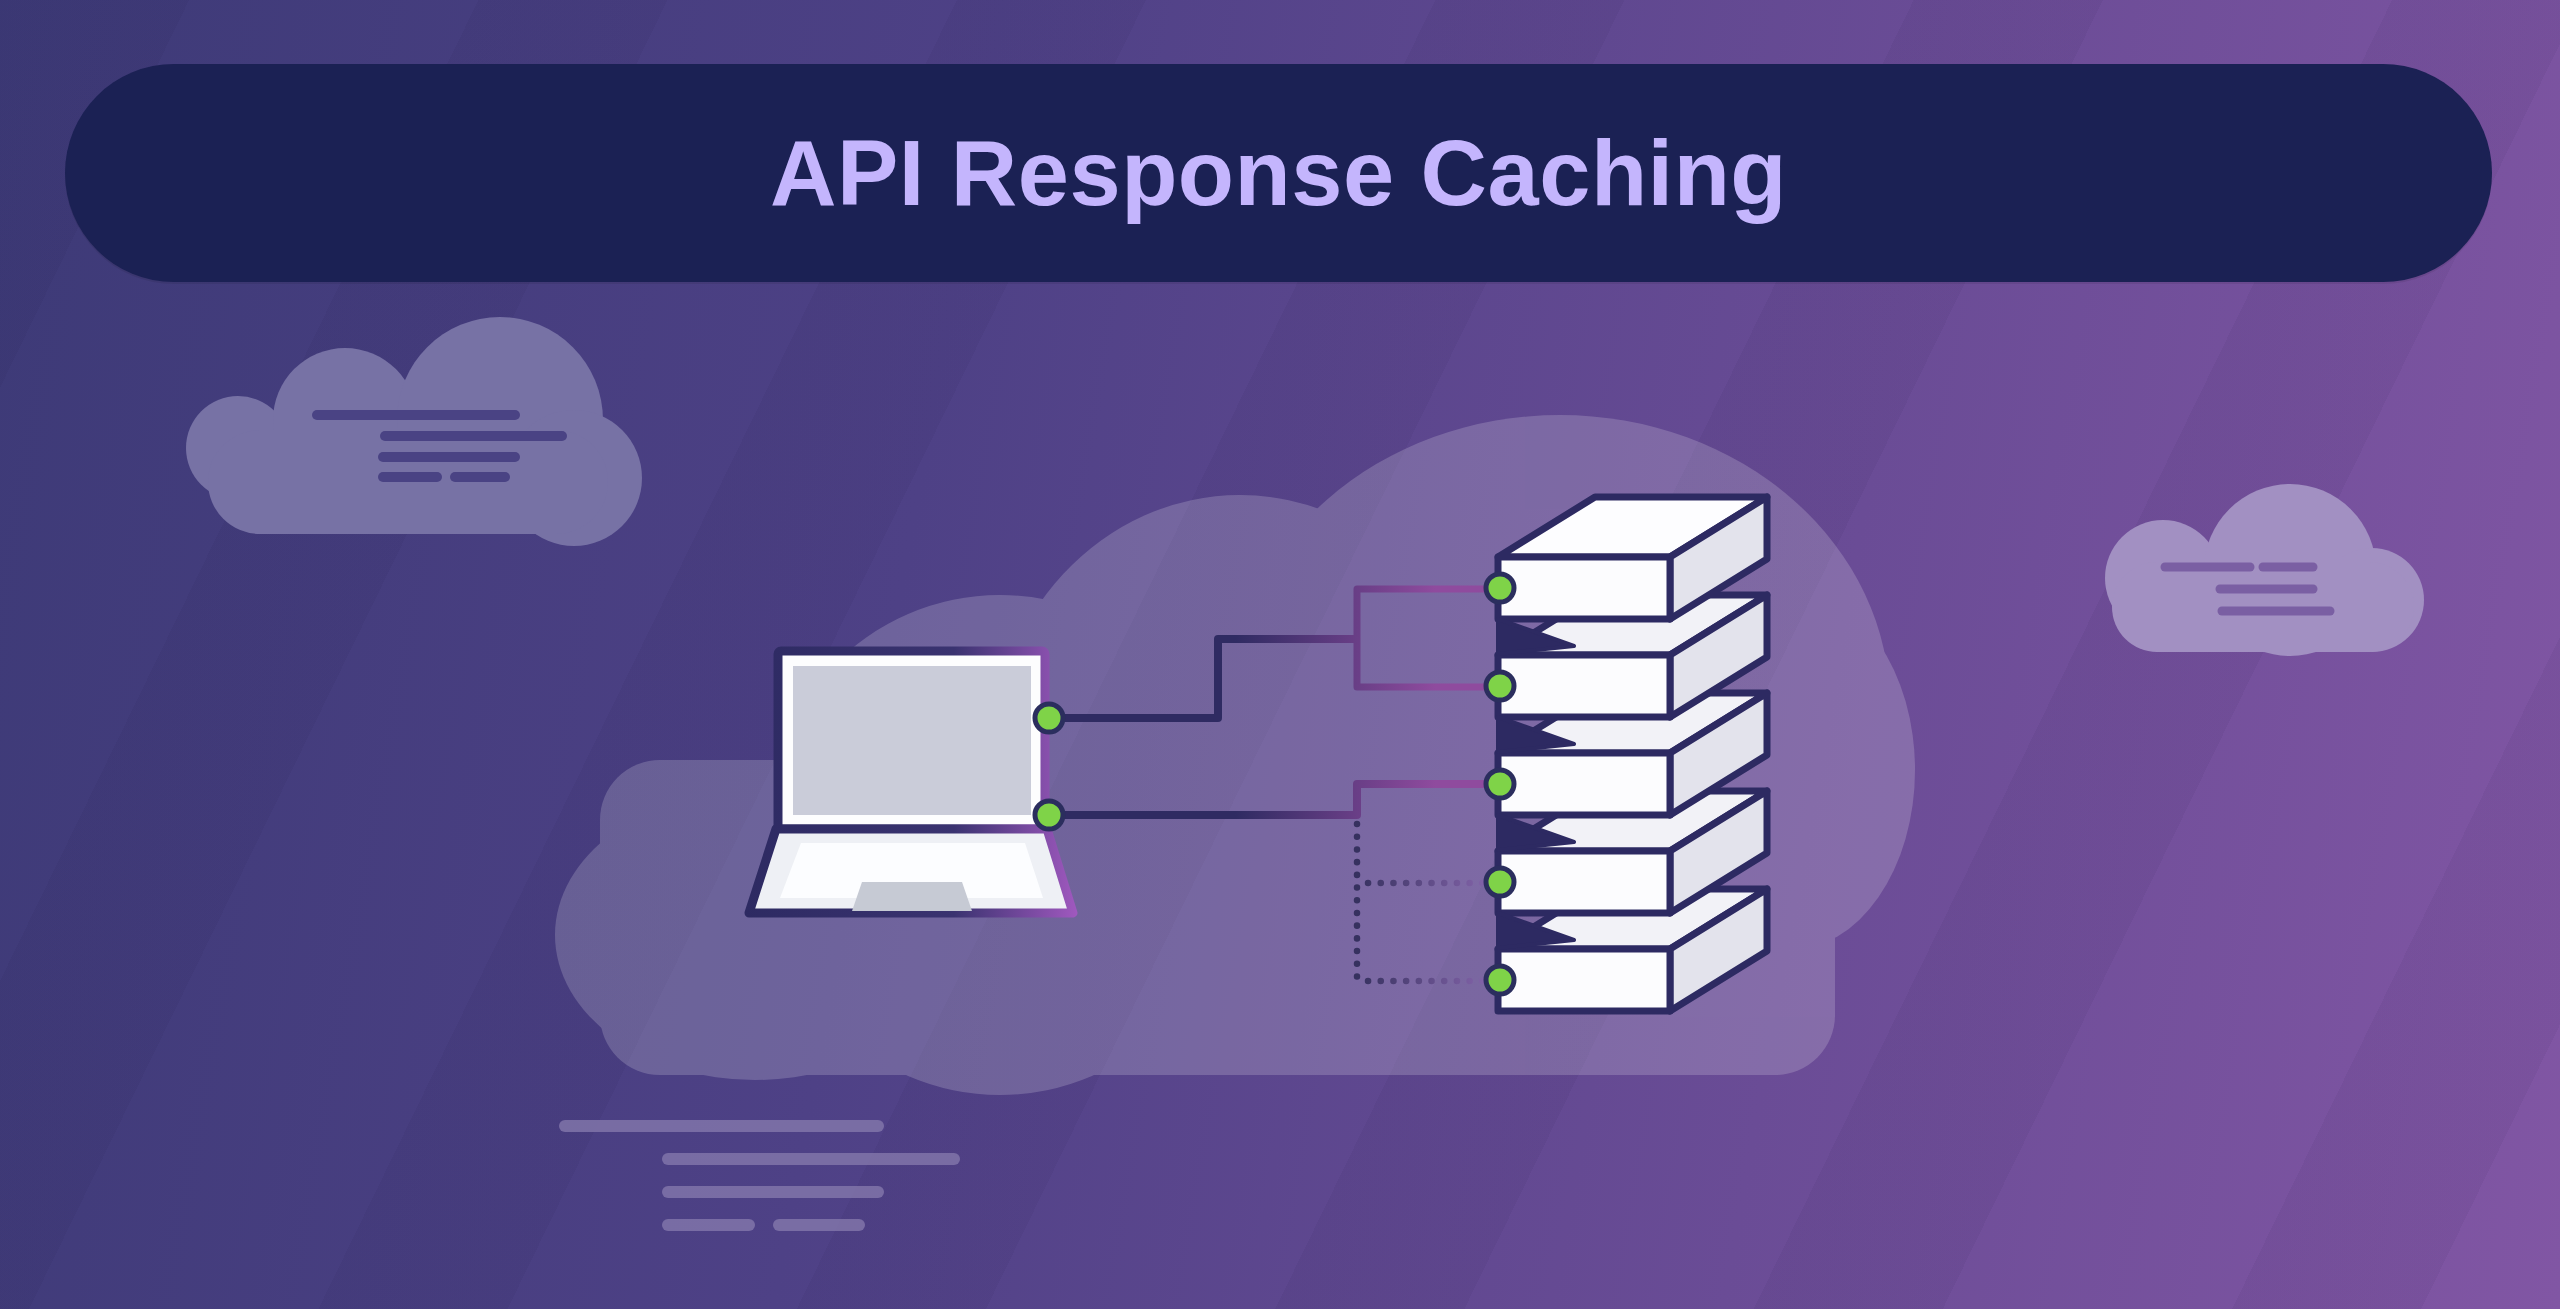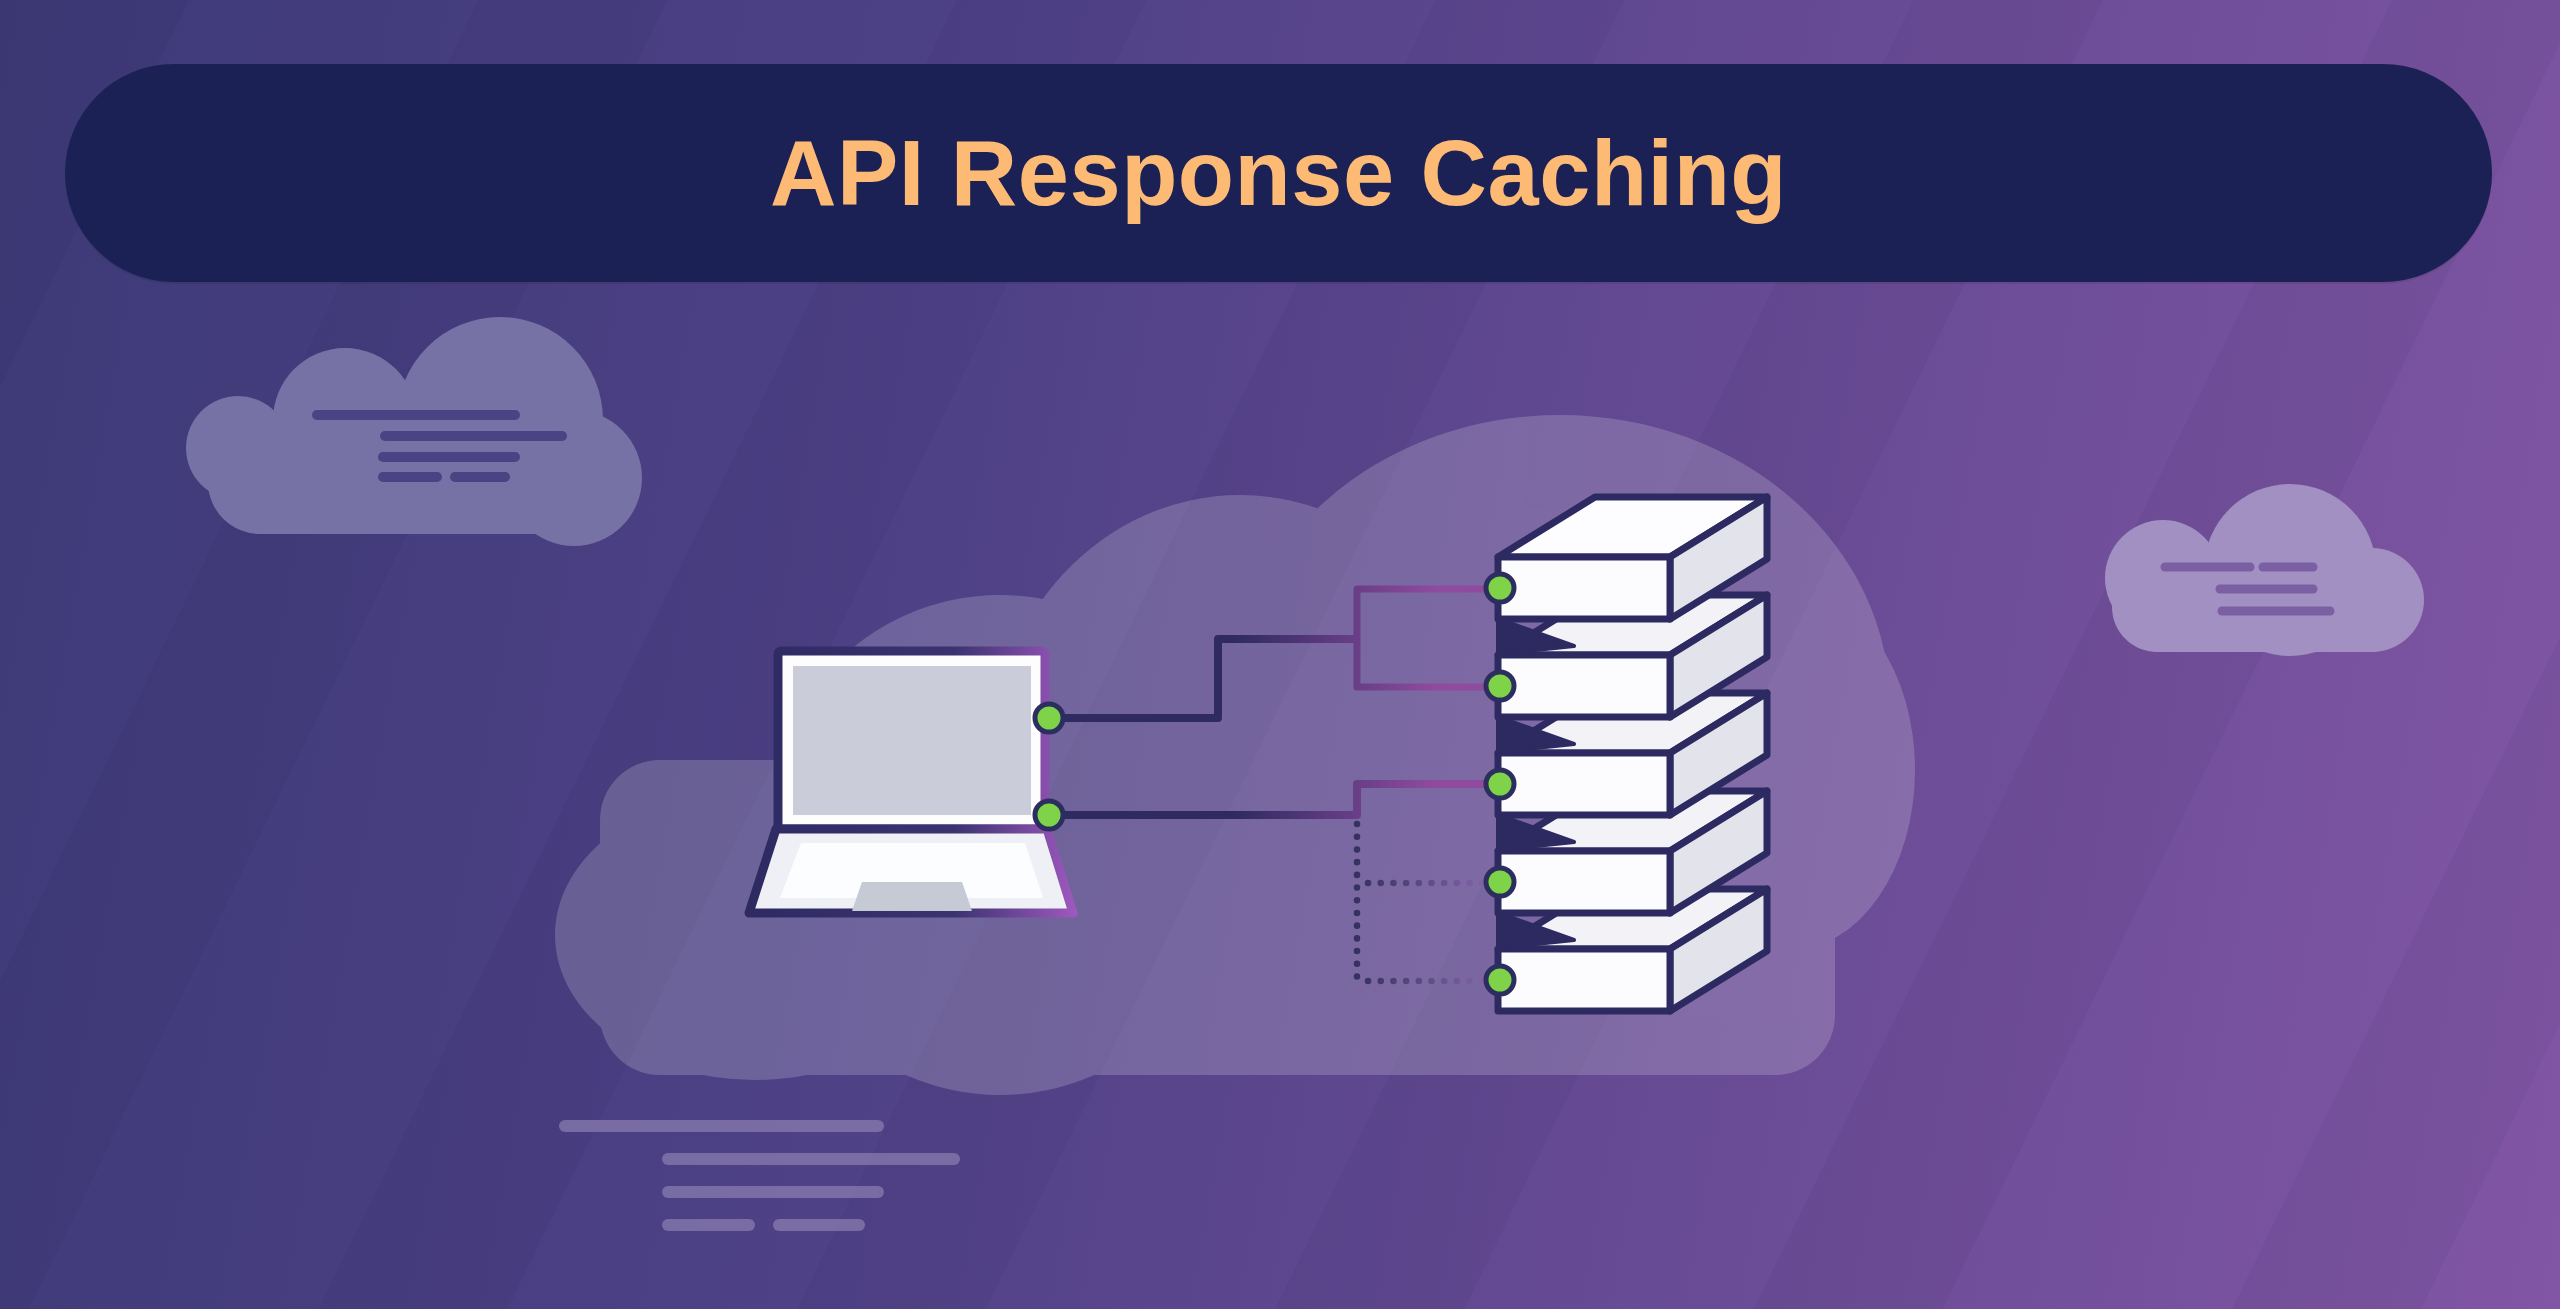--- a/index.html
+++ b/index.html
@@ -175,15 +175,15 @@
         <circle cx="1049" cy="815" r="14"></circle>
         <circle cx="1500" cy="588" r="14"></circle>
         <circle cx="1500" cy="686" r="14"></circle>
         <circle cx="1500" cy="784" r="14"></circle>
         <circle cx="1500" cy="882" r="14"></circle>
         <circle cx="1500" cy="980" r="14"></circle>
       </g>
   </svg>
 
   <div class="banner" style="background-color: rgb(27, 33, 84);">
-    <h1 style="color: #fdba74;">API Response Caching</h1>
+    <h1 style="color: #c4b5fd;">API Response Caching</h1>
   </div>
 </div>
 
 </body></html>

